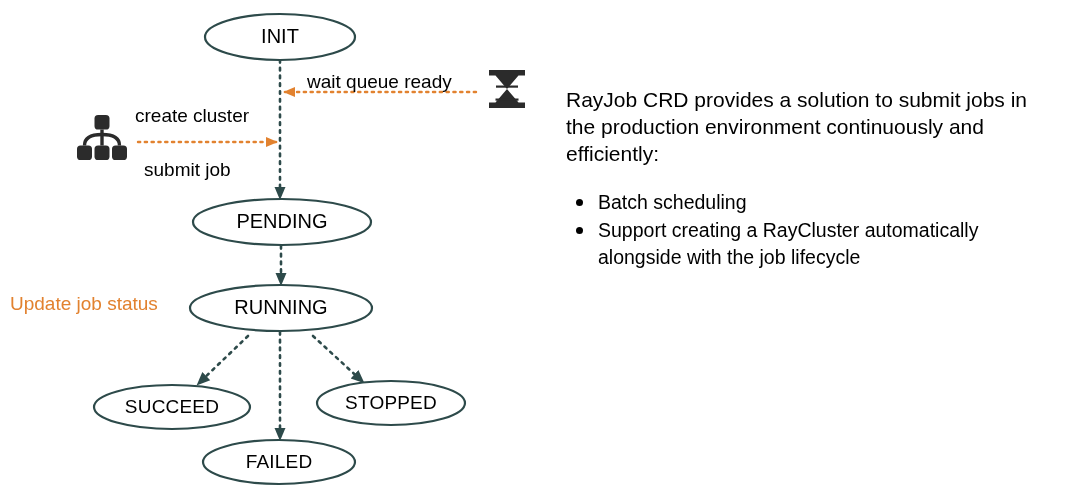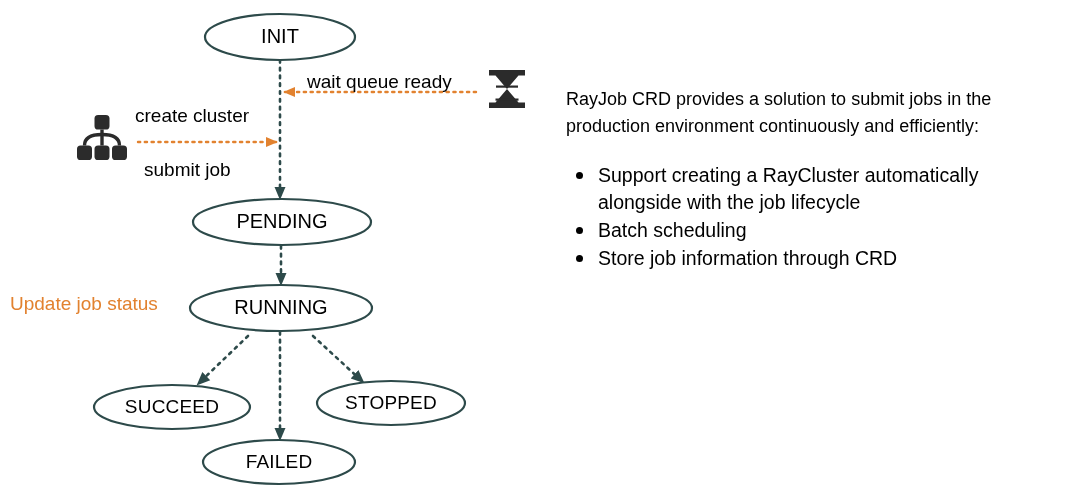--- a/index.html
+++ b/index.html
@@ -52,21 +52,21 @@
   }
 
   
   #text-panel {
     position: absolute;
     left: 566px;
     top: 86px;
     width: 500px;
   }
   #intro-paragraph {
-    font-size: 18px;
+    font-size: 21px;
     line-height: 27px;
     color: #000000;
     margin: 0;
     width: 492px;
   }
   #bullet-list {
     list-style: none;
     margin: 22px 0 0 0;
     padding: 0;
   }
@@ -170,26 +170,22 @@
 
     <text class="edge-label accent" x="10" y="310">Update job status</text>
   </svg>
 
   <div id="text-panel">
     <p id="intro-paragraph">RayJob CRD provides a solution to submit jobs in the production environment continuously and efficiently:</p>
 
     <ul id="bullet-list">
       <li>
         <span class="bullet-dot"></span>
-        <span>Support creating a RayCluster automatically alongside with the job lifecycle</span>
-      </li>
-      <li>
-        <span class="bullet-dot"></span>
         <span>Batch scheduling</span>
       </li>
       <li>
         <span class="bullet-dot"></span>
-        <span>Store job information through CRD</span>
+        <span>Support creating a RayCluster automatically alongside with the job lifecycle</span>
       </li>
     </ul>
   </div>
 
 </div>
 
 </body></html>

